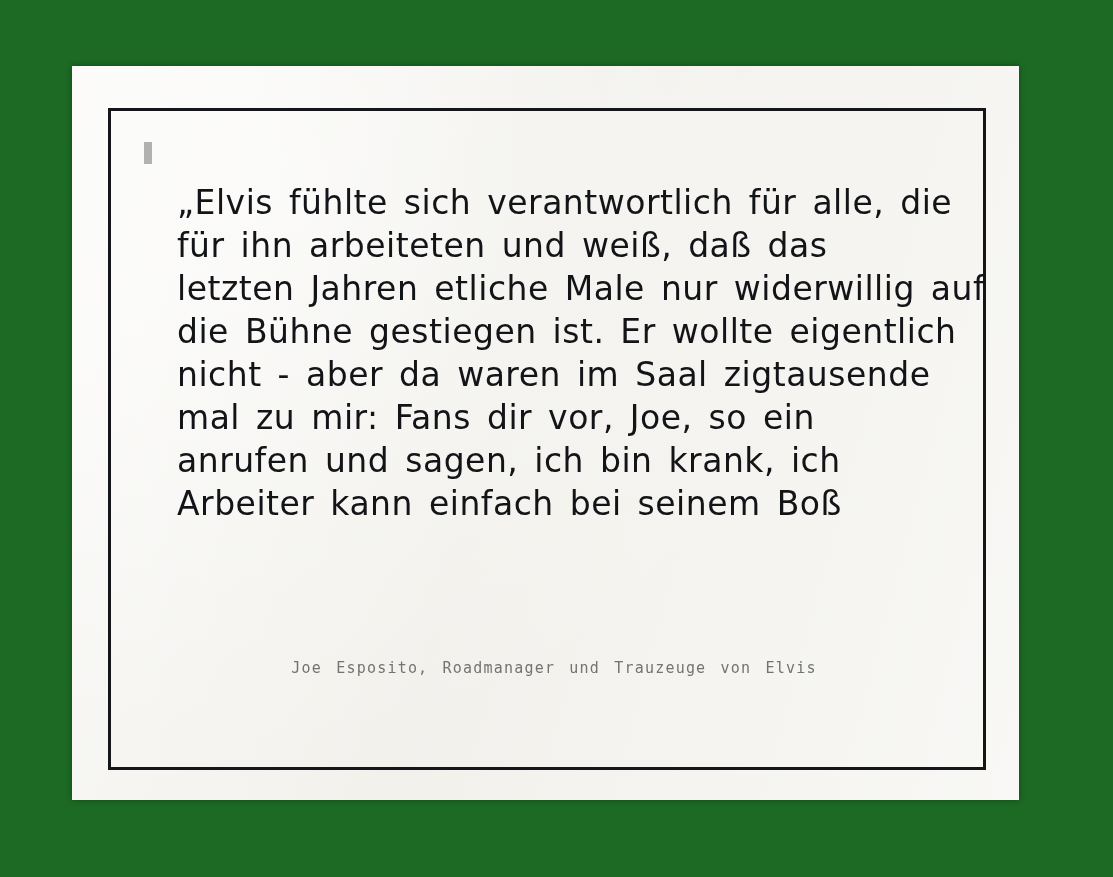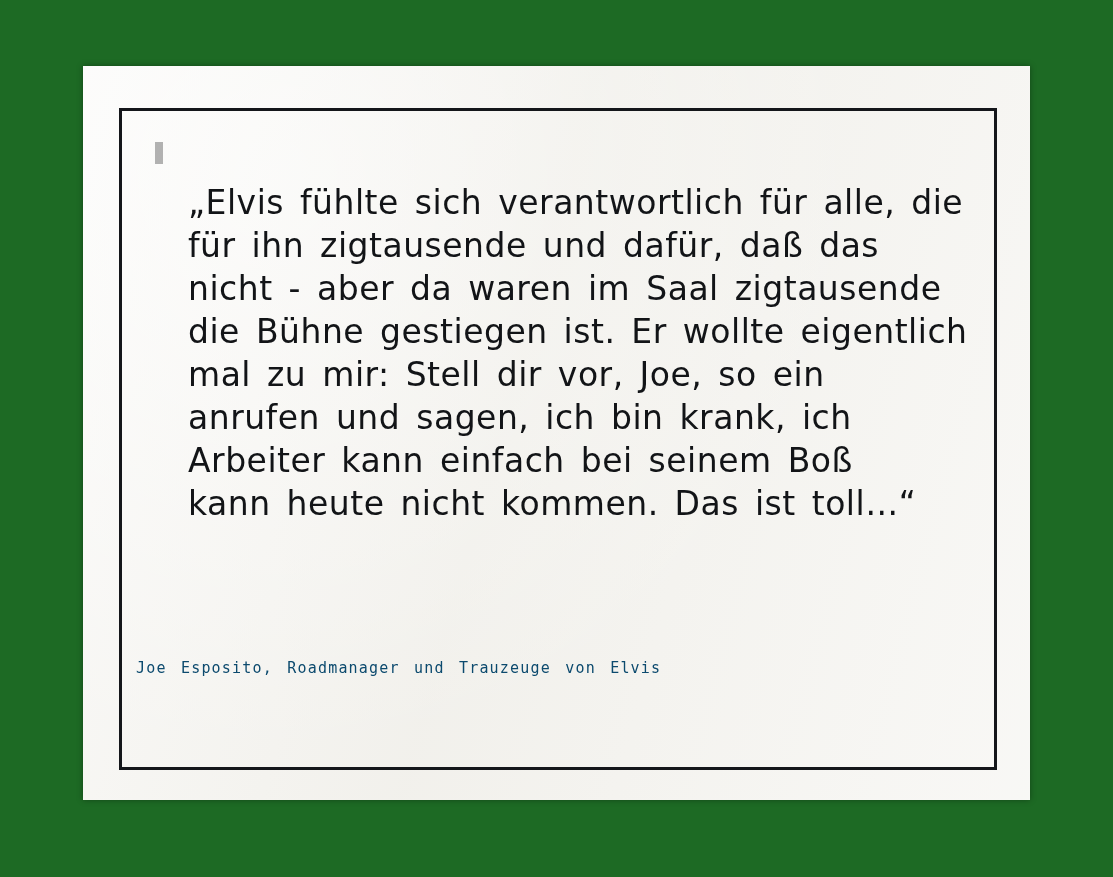--- a/index.html
+++ b/index.html
@@ -20,21 +20,20 @@
     background: #1d6a24;
   }
   .paper {
     position: absolute;
     left: 72px;
     top: 66px;
     width: 947px;
     height: 734px;
     background: #f4f3ef;
     box-shadow: 0 0 6px rgba(0,0,0,0.35);
-    margin-left: 11px;
   }
   .paper-texture {
     position: absolute;
     inset: 0;
     background:
       linear-gradient(105deg, rgba(255,255,255,0.55) 0%, rgba(235,233,226,0.25) 45%, rgba(255,255,255,0.4) 100%),
       radial-gradient(circle at 20% 15%, rgba(255,255,255,0.7), rgba(240,238,231,0) 60%);
     pointer-events: none;
   }
   .frame {
@@ -63,22 +62,22 @@
     white-space: nowrap;
   }
   .quote-line > span {
     display: inline-block;
   }
   .attribution {
     position: absolute;
     left: 0;
     right: 0;
     top: 548px;
-    text-align: left;
-    color: #0c4a6e;
+    text-align: center;
+    color: #737373;
     font-family: "DejaVu Sans Mono", monospace;
     font-size: 15px;
     letter-spacing: 1.2px;
     word-spacing: 4px;
     padding-left: 14px;
   }
   .edge-tick {
     position: absolute;
     left: 72px;
     top: 76px;
@@ -90,24 +89,24 @@
 </head>
 <body>
 
 <div class="page">
   <div class="paper">
     <div class="paper-texture"></div>
     <div class="edge-tick"></div>
     <div class="frame">
       <div class="quote">
         <span class="quote-line"><span>„Elvis fühlte sich verantwortlich für alle, die</span></span>
-        <span class="quote-line"><span>für ihn zigtausende und dafür, daß das</span></span>
+        <span class="quote-line"><span>für ihn arbeiteten und weiß, daß das</span></span>
+        <span class="quote-line"><span>letzten Jahren etliche Male nur widerwillig auf</span></span>
+        <span class="quote-line"><span>die Bühne gestiegen ist. Er wollte eigentlich</span></span>
         <span class="quote-line"><span>nicht - aber da waren im Saal zigtausende</span></span>
-        <span class="quote-line"><span>die Bühne gestiegen ist. Er wollte eigentlich</span></span>
-        <span class="quote-line"><span>mal zu mir: Stell dir vor, Joe, so ein</span></span>
+        <span class="quote-line"><span>mal zu mir: Fans dir vor, Joe, so ein</span></span>
         <span class="quote-line"><span>anrufen und sagen, ich bin krank, ich</span></span>
         <span class="quote-line"><span>Arbeiter kann einfach bei seinem Boß</span></span>
-        <span class="quote-line"><span>kann heute nicht kommen. Das ist toll…“</span></span>
       </div>
       <div class="attribution">Joe Esposito, Roadmanager und Trauzeuge von Elvis</div>
     </div>
   </div>
 </div>
 
 </body></html>

